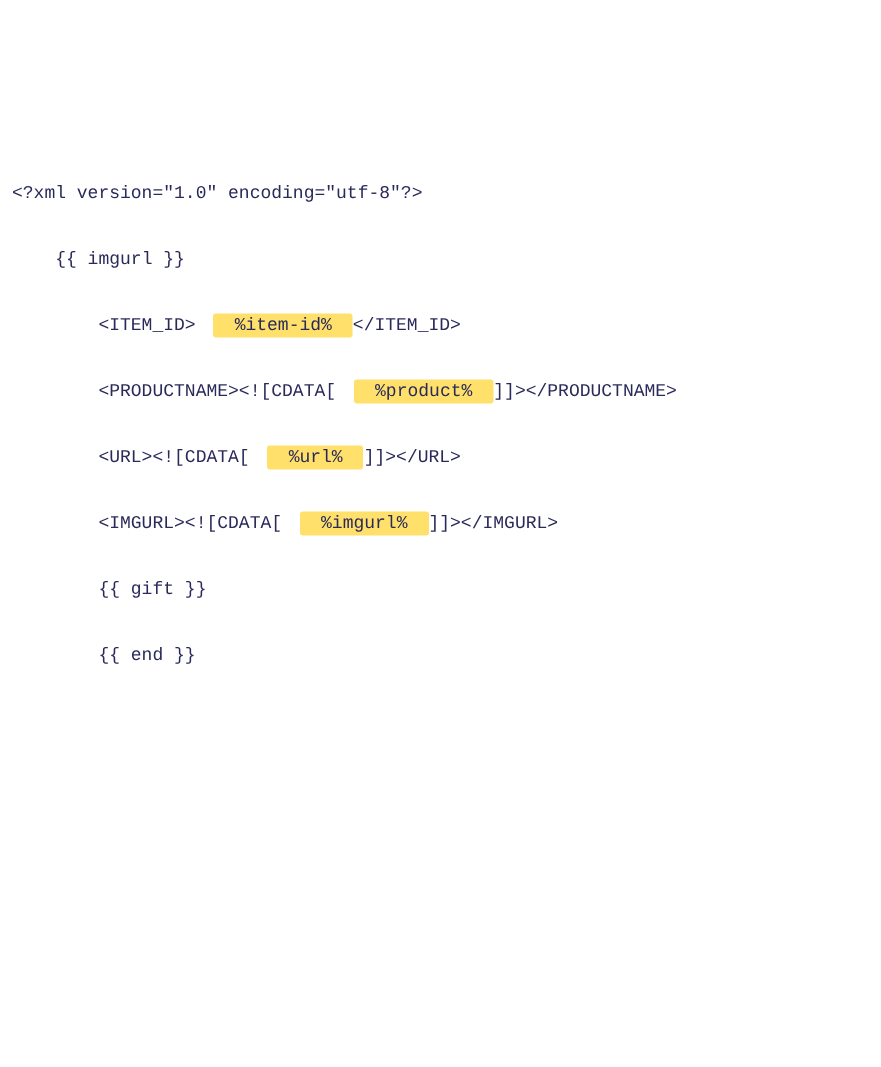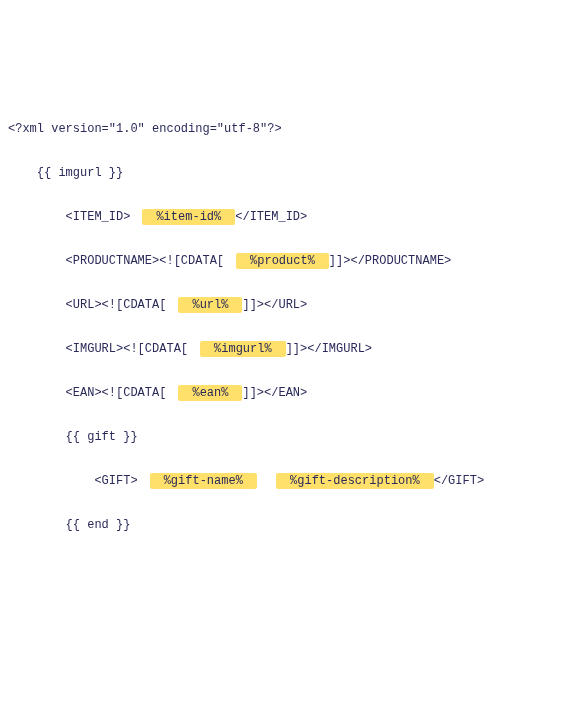--- a/index.html
+++ b/index.html
@@ -35,23 +35,21 @@
 
 
 
 <div class="code-block">
 <span class="ln"><span class="tag">&lt;?xml version="1.0" encoding="utf-8"?&gt;</span></span>
 <span class="ln">    <span class="tag">{{ imgurl }}</span></span>
 <span class="ln">        <span class="tag">&lt;ITEM_ID&gt;</span><span class="hl">%item-id%</span><span class="tag">&lt;/ITEM_ID&gt;</span></span>
 <span class="ln">        <span class="tag">&lt;PRODUCTNAME&gt;&lt;![CDATA[</span><span class="hl">%product%</span><span class="tag">]]&gt;&lt;/PRODUCTNAME&gt;</span></span>
 <span class="ln">        <span class="tag">&lt;URL&gt;&lt;![CDATA[</span><span class="hl">%url%</span><span class="tag">]]&gt;&lt;/URL&gt;</span></span>
 <span class="ln">        <span class="tag">&lt;IMGURL&gt;&lt;![CDATA[</span><span class="hl">%imgurl%</span><span class="tag">]]&gt;&lt;/IMGURL&gt;</span></span>
-<span class="ln">        <span class="tag">&lt;EAN&gt;&lt;![CDATA[</span><span class="hl">%ean%</span><span class="tag">]]&gt;&lt;/EAN&gt;</span></span>
 <span class="ln">        <span class="tag">{{ gift }}</span></span>
-<span class="ln">            <span class="tag">&lt;GIFT&gt;</span><span class="hl">%gift-name%</span><span> </span><span class="hl">%gift-description%</span><span class="tag">&lt;/GIFT&gt;</span></span>
 <span class="ln">        <span class="tag">{{ end }}</span></span>
 
 
 
 
 
 
 
 
 

